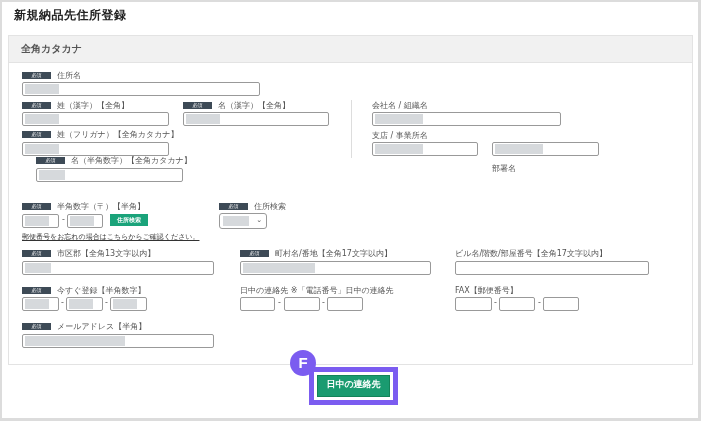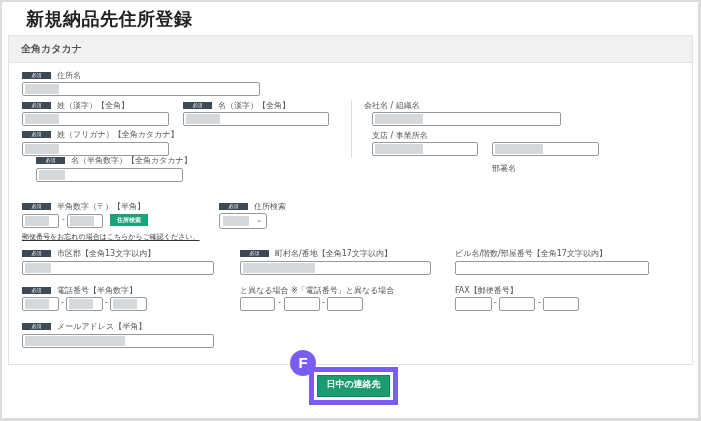--- a/index.html
+++ b/index.html
@@ -1,19 +1,19 @@
 <!DOCTYPE html>
 <html><head>
 <meta charset="utf-8">
 <style>
   * { box-sizing: border-box; margin: 0; padding: 0; }
   html, body { width: 701px; height: 421px; overflow: hidden; background: #fff; }
   body { font-family: "DejaVu Sans", "Liberation Sans", sans-serif; color: #333; position: relative; }
   .frame { position: absolute; left: 0; top: 0; width: 701px; height: 421px; border: 2px solid #dcdcdc; border-right-width: 3px; border-bottom-width: 3px; background: #fff; }
-  .page-title { position: absolute; left: 14px; top: 7px; font-size: 18px; font-weight: bold; color: #222; letter-spacing: 0.5px; margin-left: 12px; }
+  .page-title { position: absolute; left: 14px; top: 7px; font-size: 12px; font-weight: bold; color: #222; letter-spacing: 0.5px; }
   .panel { position: absolute; left: 8px; top: 35px; width: 685px; height: 330px; border: 1px solid #e3e3e3; background: #fff; }
   .panel-head { height: 27px; background: #f1f1f1; border-bottom: 1px solid #e3e3e3; padding: 6px 12px; font-size: 10px; font-weight: bold; color: #555; }
   .abs { position: absolute; }
   .req { display: inline-block; width: 29px; height: 7px; background: #3d4a56; color: #fff; font-size: 5px; line-height: 7px; text-align: center; vertical-align: middle; margin-right: 6px; }
   .lbl { font-size: 8px; color: #555; white-space: nowrap; line-height: 10px; }
   .inp { position: absolute; height: 14px; border: 1px solid #999; border-radius: 2px; background: #fff; overflow: hidden; }
   .fill { position: absolute; left: 2px; top: 1px; bottom: 1px; background: #d6d9dc; }
   .dash { position: absolute; font-size: 8px; color: #555; }
   .btn-search { position: absolute; left: 110px; top: 214px; width: 38px; height: 12px; background: #1aa37a; color: #fff; font-size: 6px; font-weight: bold; text-align: center; line-height: 12px; }
   .select { position: absolute; left: 219px; top: 213px; width: 48px; height: 16px; border: 1px solid #999; border-radius: 3px; background: #fff; }
@@ -55,21 +55,21 @@
 <div class="inp" style="left:22px;top:142px;width:147px;">
     <div class="fill" style="width:34px;"></div>
   </div>
 
 <div class="abs lbl" style="left:36px;top:156px;"><span class="req">必須</span><span>名（半角数字）【全角カタカナ】</span></div>
 <div class="inp" style="left:36px;top:168px;width:147px;">
     <div class="fill" style="width:26px;"></div>
   </div>
 
 <div class="vline"></div>
-<div class="abs lbl" style="left:364px;top:101px;">会社名 / 組織名</div>
+<div class="abs lbl" style="left:372px;top:101px;">会社名 / 組織名</div>
 <div class="inp" style="left:372px;top:112px;width:189px;">
     <div class="fill" style="width:48px;"></div>
   </div>
 
 <div class="abs lbl" style="left:372px;top:131px;">支店 / 事業所名</div>
 <div class="inp" style="left:372px;top:142px;width:106px;">
     <div class="fill" style="width:48px;"></div>
   </div>
 
 <div class="abs lbl" style="left:492px;top:131px;margin-top:33px;">部署名</div>
@@ -101,34 +101,34 @@
   </div>
 
 <div class="abs lbl" style="left:240px;top:249px;"><span class="req">必須</span><span>町村名/番地【全角17文字以内】</span></div>
 <div class="inp" style="left:240px;top:261px;width:191px;">
     <div class="fill" style="width:72px;"></div>
   </div>
 
 <div class="abs lbl" style="left:455px;top:249px;">ビル名/階数/部屋番号【全角17文字以内】</div>
 <div class="inp" style="left:455px;top:261px;width:194px;"></div>
 
-<div class="abs lbl" style="left:22px;top:286px;"><span class="req">必須</span><span>電話番号【半角数字】</span></div>
+<div class="abs lbl" style="left:22px;top:286px;"><span class="req">必須</span><span>今すぐ登録【半角数字】</span></div>
 <div class="inp" style="left:22px;top:297px;width:37px;">
     <div class="fill" style="width:24px;"></div>
   </div>
 <div class="dash" style="left:61px;top:298px;">-</div>
 <div class="inp" style="left:66px;top:297px;width:37px;">
     <div class="fill" style="width:24px;"></div>
   </div>
 <div class="dash" style="left:105px;top:298px;">-</div>
 <div class="inp" style="left:110px;top:297px;width:37px;">
     <div class="fill" style="width:24px;"></div>
   </div>
 
-<div class="abs lbl" style="left:240px;top:286px;">と異なる場合 ※「電話番号」と異なる場合</div>
+<div class="abs lbl" style="left:240px;top:286px;">日中の連絡先 ※「電話番号」日中の連絡先</div>
 <div class="inp" style="left:240px;top:297px;width:35px;"></div>
 <div class="dash" style="left:278px;top:298px;">-</div>
 <div class="inp" style="left:284px;top:297px;width:36px;"></div>
 <div class="dash" style="left:322px;top:298px;">-</div>
 <div class="inp" style="left:327px;top:297px;width:36px;"></div>
 
 <div class="abs lbl" style="left:455px;top:286px;">FAX【郵便番号】</div>
 <div class="inp" style="left:455px;top:297px;width:37px;"></div>
 <div class="dash" style="left:494px;top:298px;">-</div>
 <div class="inp" style="left:499px;top:297px;width:36px;"></div>

